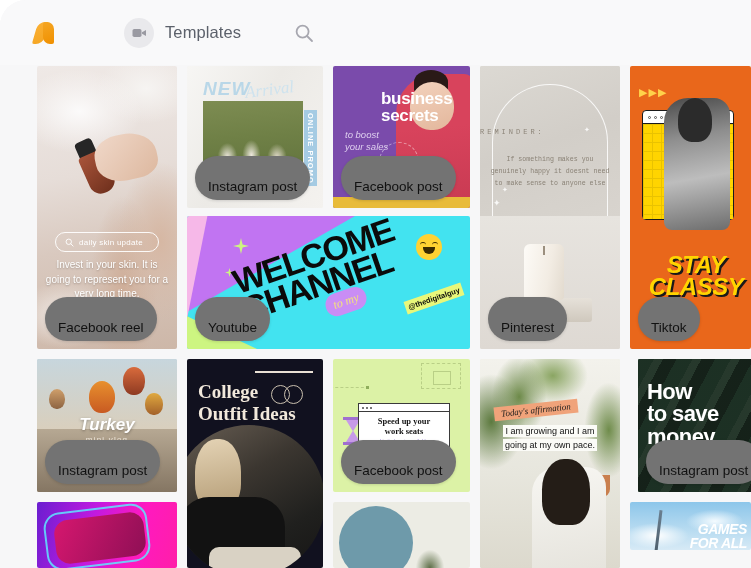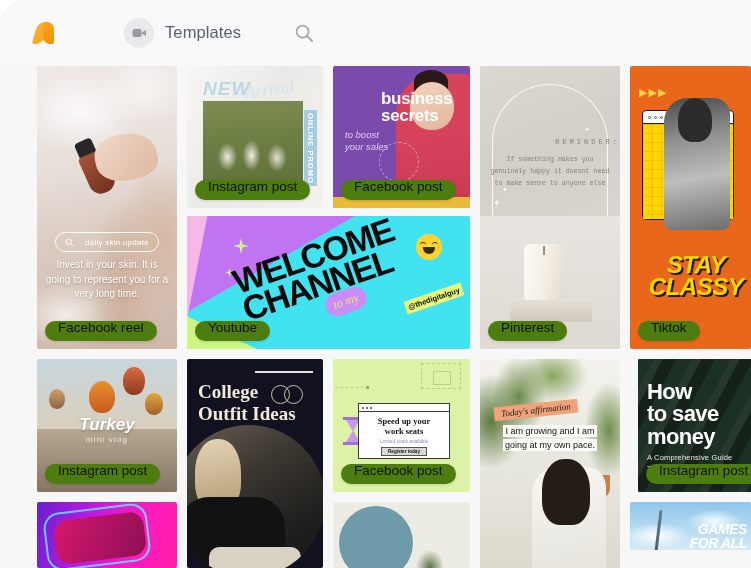--- a/index.html
+++ b/index.html
@@ -62,23 +62,23 @@
     width: 714px; height: 502px;
   }
   .card {
     position: absolute;
     overflow: hidden;
     background: #ddd;
     border-radius: 2px;
   }
   .badge {
     position: absolute; left: 8px; bottom: 8px;
-    background: #4d7c0f; color: #111;
+    background: #737373; color: #111;
     border-radius: 999px;
-    padding: 0 13px 7px;
+    padding: 24px 13px 7px;
     font-size: 13.5px; line-height: 1;
     white-space: nowrap;
     box-shadow: 0 1px 3px rgba(0,0,0,.13);
     z-index: 9;
   }
   .subbadge {
     position: absolute; bottom: 10px; left: 63px;
     background: #fdfdfd; color: #1a1a1a;
     border-radius: 3px; padding: 5px 8px;
     font-size: 9px; font-weight: bold; letter-spacing: .4px;
@@ -107,21 +107,21 @@
     background:#262626; border-radius:4px; transform:rotate(-24deg);
   }
   .c1 .hand {
     position:absolute; left:58px; top:68px; width:62px; height:46px;
     background:linear-gradient(140deg,#f0d8c9,#ddb89f); border-radius:40% 50% 35% 45%;
     transform:rotate(-12deg);
   }
   .c1 .pill {
     position:absolute; left:18px; top:166px; width:104px; height:20px;
     border:1px solid rgba(255,255,255,.92); border-radius:999px;
-    display:flex; align-items:center; gap:11px; padding-left:9px;
+    display:flex; align-items:center; gap:5px; padding-left:9px;
     color:#fff; font-size:8px; letter-spacing:.25px;
   }
   .c1 .quote {
     position:absolute; left:8px; top:192px; width:124px;
     color:#fff; font-size:10px; line-height:1.45; text-align:center;
     text-shadow:0 1px 2px rgba(0,0,0,.25);
   }
 
   
   .c2 { left:150px; top:0; width:136px; height:142px; background:#f4f3f1; }
@@ -189,21 +189,21 @@
   .c4 .top {
     position:absolute; left:0; top:0; width:100%; height:150px;
     background:linear-gradient(160deg,#dcd9d3 0%,#d2cec8 50%,#d8d4ce 100%);
   }
   .c4 .arch {
     position:absolute; left:12px; top:18px; width:116px; height:140px;
     border:1px solid rgba(255,255,255,.85); border-radius:58px 58px 0 0;
     border-bottom:none;
   }
   .c4 .rem {
-    position:absolute; left:0; top:72px; width:100%; text-align:right;
+    position:absolute; left:0; top:62px; width:100%; text-align:left;
     font-size:7px; letter-spacing:3px; color:#8c8478;
     font-family:"Liberation Mono", monospace;
   }
   .c4 .body {
     position:absolute; left:10px; top:88px; width:120px; text-align:center;
     font-size:6.6px; line-height:1.85; color:#8a8276;
     font-family:"Liberation Mono", monospace;
   }
   .c4 .bot {
     position:absolute; left:0; top:150px; width:100%; height:133px;

